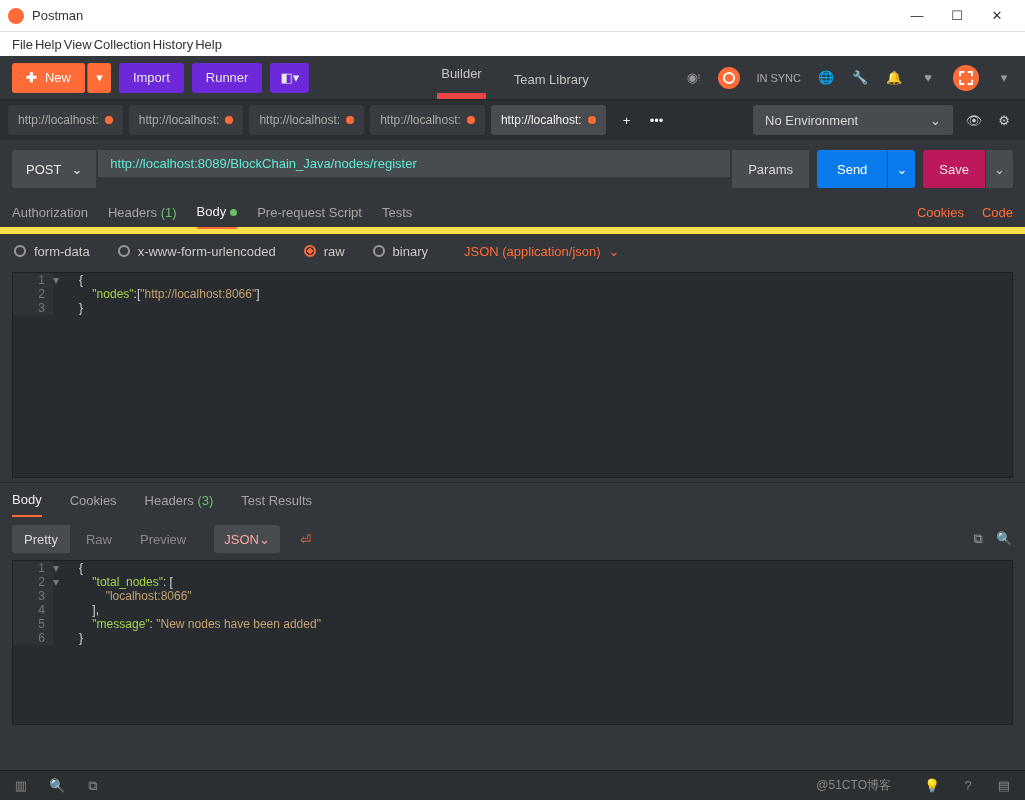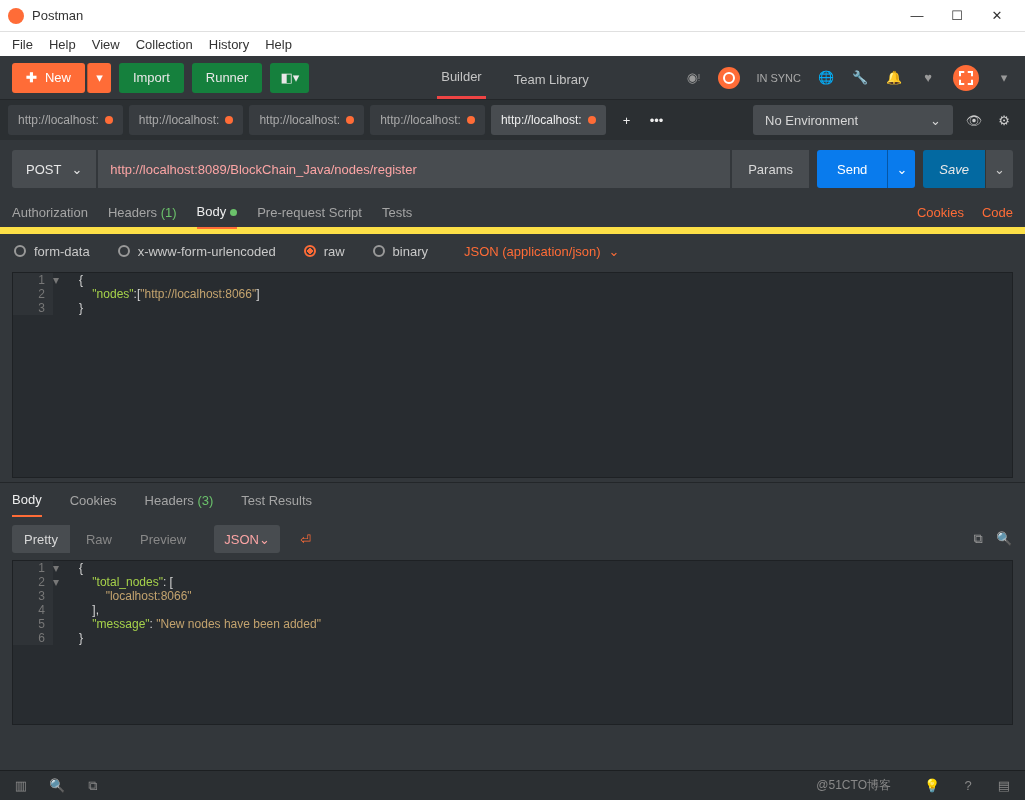--- a/index.html
+++ b/index.html
@@ -7,63 +7,63 @@
 
 
 .titlebar { height: 32px; background: #fff; display: flex; align-items: center; justify-content: space-between; padding: 0 8px; border-bottom: 1px solid #e0e0e0; }
 .titlebar-left { display: flex; align-items: center; gap: 8px; }
 .titlebar-icon { width: 16px; height: 16px; background: #ff6c37; border-radius: 50%; }
 .titlebar-title { font-size: 13px; color: #333; }
 .winbtns { display: flex; }
 .winbtn { width: 40px; height: 24px; display: flex; align-items: center; justify-content: center; color: #333; cursor: pointer; }
 
 
-.menubar { height: 24px; background: #fff; display: flex; align-items: center; gap: 16px; padding: 0 12px; font-size: 13px; }
+.menubar { height: 24px; background: #fff; display: flex; align-items: center; gap: 2px; padding: 0 12px; font-size: 13px; }
 .menubar span { color: #333; cursor: pointer; }
 
 
 .app { background: #33373b; height: calc(800px - 56px); display: flex; flex-direction: column; color: #a9a9a9; }
 
 
 .toolbar { height: 44px; background: #33373b; display: flex; align-items: center; padding: 0 12px; gap: 8px; border-bottom: 1px solid #232629; }
 .btn { height: 30px; padding: 0 14px; display: inline-flex; align-items: center; justify-content: center; border-radius: 3px; font-size: 13px; cursor: pointer; background: #4e5256; color: #e8e8e8; }
 .btn-orange { background: #ff6c37; color: #fff; font-weight: 500; }
 .btn-orange .plus { margin-right: 8px; font-weight: bold; }
 .btn-drop { width: 24px; padding: 0; margin-left: -6px; border-left: 1px solid rgba(0,0,0,0.2); }
-.btn-dark { background: #15803d; }
+.btn-dark { background: #6d28d9; }
 .tabs-main { display: flex; margin-left: 120px; gap: 24px; align-items: flex-end; height: 100%; }
 .tab-main { padding: 12px 4px; color: #c4c4c4; cursor: pointer; }
-.tab-main.active { border-bottom: 3px solid #ef4444; }
+.tab-main.active { border-bottom: 6px solid #ef4444; }
 .toolbar-right { margin-left: auto; display: flex; align-items: center; gap: 16px; }
 .sync-icon { width: 22px; height: 22px; border-radius: 50%; background: #ff6c37; display: flex; align-items: center; justify-content: center; }
 .sync-inner { width: 12px; height: 12px; border-radius: 50%; border: 2px solid #fff; }
 .icon-sm { width: 18px; height: 18px; color: #999; cursor: pointer; display: inline-flex; align-items: center; justify-content: center; }
 .user-icon { width: 26px; height: 26px; border-radius: 50%; background: #ff6c37; display: flex; align-items: center; justify-content: center; }
 .user-icon-inner { width: 14px; height: 14px; border: 2px dashed #fff; }
 
 
 .reqtabs-row { height: 40px; background: #2b2f32; display: flex; align-items: center; padding-left: 8px; }
 .reqtab { height: 30px; padding: 0 10px; display: flex; align-items: center; gap: 6px; background: #383c40; margin-right: 6px; border-radius: 3px; color: #a9a9a9; font-size: 12px; cursor: pointer; }
 .reqtab.active { background: #484C50; color: #eee; }
 .dot { width: 8px; height: 8px; border-radius: 50%; background: #ff6c37; }
 .plus-tab { width: 30px; height: 30px; display: flex; align-items: center; justify-content: center; cursor: pointer; color: #eee; }
 .env-select { margin-left: auto; display: flex; align-items: center; gap: 12px; padding-right: 12px; }
 .env-dd { width: 200px; height: 30px; background: #484C50; display: flex; align-items: center; justify-content: space-between; padding: 0 12px; border-radius: 3px; color: #d7d7d7; cursor: pointer; }
 .eye-icon, .gear-icon { cursor: pointer; color: #ccc; }
 
 
 .urlbar { display: flex; padding: 10px 12px; gap: 0; }
 .method-dd { background: #484C50; height: 38px; display: flex; align-items: center; gap: 10px; padding: 0 14px; border-radius: 3px 0 0 3px; color: #e8e8e8; font-weight: 500; cursor: pointer; }
-.url-input { flex: 1; height: 38px; background: #484C50; border: none; color: #fca5a5; padding: 0 12px; font-size: 13px; outline: none; margin-left: 2px; }
+.url-input { flex: 1; height: 27px; background: #484C50; border: none; color: #5eead4; padding: 0 12px; font-size: 13px; outline: none; margin-left: 2px; }
 .params-btn { background: #484C50; height: 38px; padding: 0 16px; display: flex; align-items: center; color: #d8d8d8; margin-left: 2px; cursor: pointer; }
 .send-group { display: flex; margin-left: 8px; }
 .send-btn { height: 38px; padding: 0 20px; display: flex; align-items: center; background: #097bed; color: #fff; font-weight: 500; border-radius: 3px 0 0 3px; cursor: pointer; }
 .send-dd { width: 28px; height: 38px; background: #097bed; display: flex; align-items: center; justify-content: center; border-left: 1px solid rgba(0,0,0,0.3); border-radius: 0 3px 3px 0; color: #fff; cursor: pointer; }
 .save-group { display: flex; margin-left: 8px; }
-.save-btn { height: 38px; padding: 0 16px; display: flex; align-items: center; background: #0369a1; color: #e8e8e8; border-radius: 3px 0 0 3px; cursor: pointer; font-style: italic; }
+.save-btn { height: 38px; padding: 0 16px; display: flex; align-items: center; background: #be185d; color: #e8e8e8; border-radius: 3px 0 0 3px; cursor: pointer; }
 .save-dd { width: 28px; height: 38px; background: #484C50; display: flex; align-items: center; justify-content: center; border-left: 1px solid rgba(0,0,0,0.3); border-radius: 0 3px 3px 0; color: #ccc; cursor: pointer; }
 
 
 .subtabs { display: flex; align-items: center; padding: 0 12px; height: 36px; gap: 20px; border-bottom: 7px solid #fde047; }
 .subtab { color: #a5a5a5; cursor: pointer; padding: 8px 0; }
 .subtab.active { color: #eee; border-bottom: 2px solid #ff6c37; }
 .subtab .count { color: #6bc26b; }
 .subtab .dot-sm { display: inline-block; width: 7px; height: 7px; background: #6bc26b; border-radius: 50%; margin-left: 4px; vertical-align: middle; }
 .subtabs-right { margin-left: auto; display: flex; gap: 18px; color: #ff6c37; }
 .subtabs-right span { cursor: pointer; }

